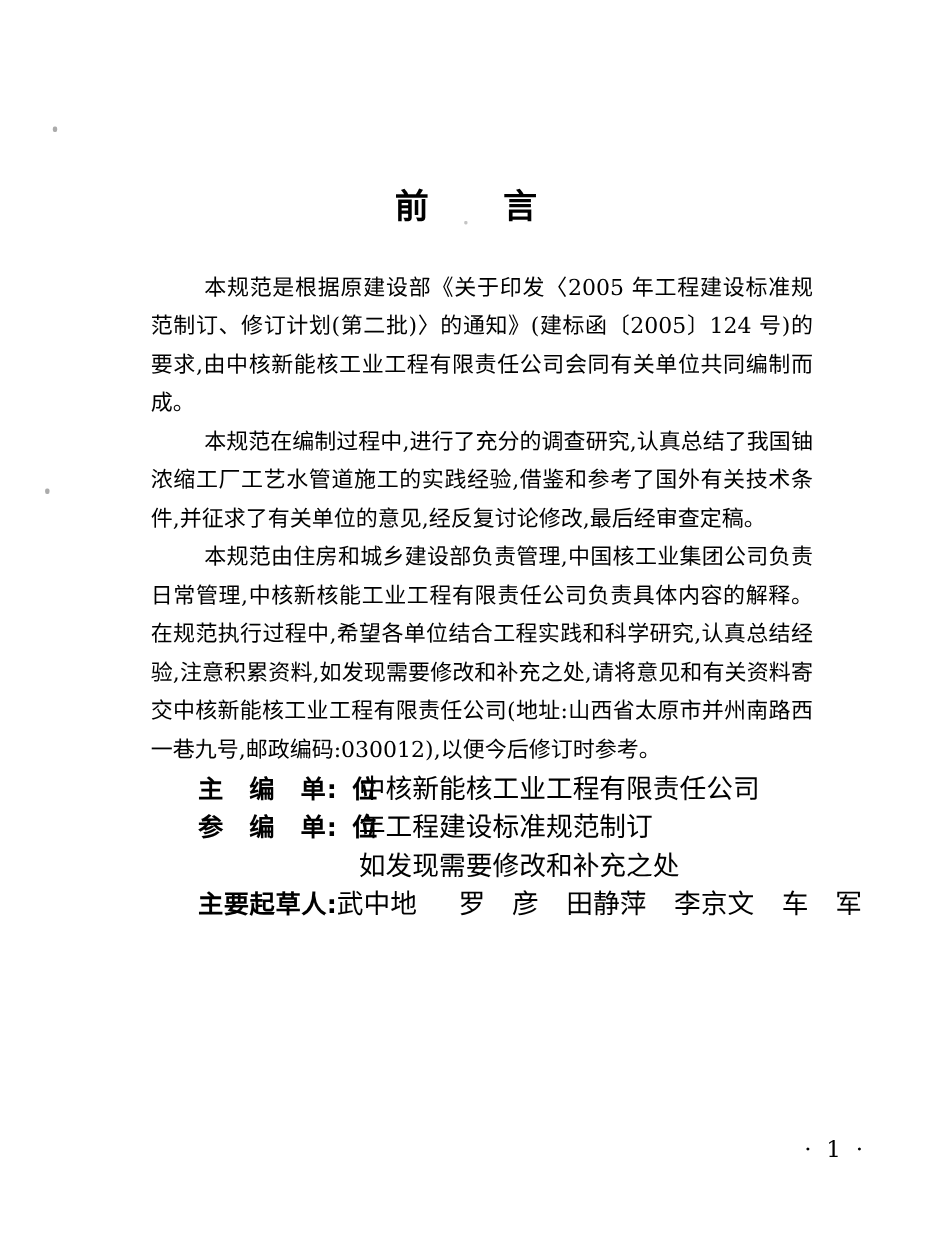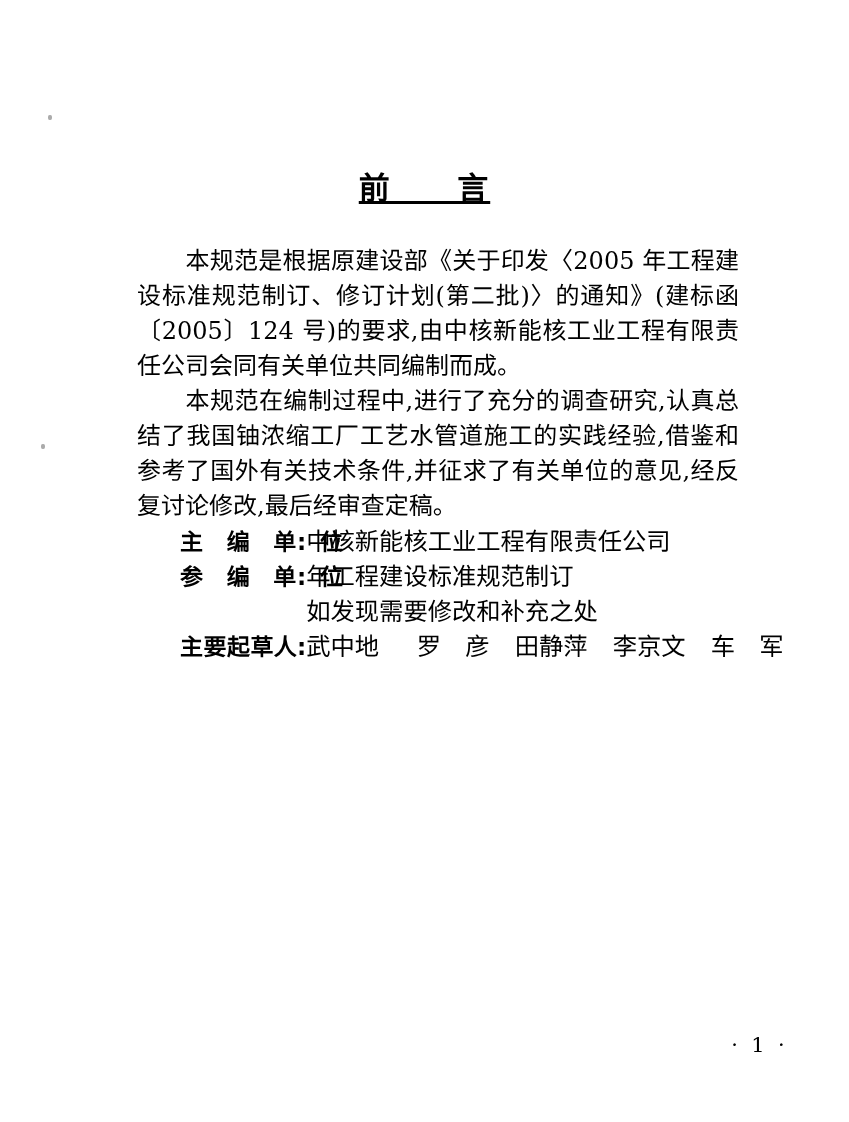--- a/index.html
+++ b/index.html
@@ -41,34 +41,33 @@
     left: 0;
     top: 152px;
     width: 849px;
     text-align: center;
     font-family: "DejaVu Sans", "Liberation Sans", sans-serif;
     font-weight: bold;
     font-size: 31px;
     letter-spacing: 0.06em;
     line-height: 1;
     white-space: pre;
-    text-decoration: underline;
   }
 
   
   .body-col {
     position: absolute;
     left: 137px;
     top: 244px;
     width: 602px;
   }
 
   p.para {
     margin: 0;
-    font-size: 24px;
+    font-size: 20px;
     line-height: 35px;
     text-align: justify;
     text-align-last: left;
     text-justify: inter-character;
     letter-spacing: 0;
     word-break: break-all;
     text-indent: 48.6px;
   }
 
   
@@ -95,20 +94,21 @@
   }
   .credit-row .lbl.wide  { letter-spacing: 0.34em; }
   .credit-row .lbl.tight { letter-spacing: 0.02em; }
   .credit-row .sep {
     font-family: "DejaVu Sans", "Liberation Sans", sans-serif;
     font-weight: bold;
     font-size: 23px;
   }
   .credit-row .val {
     white-space: pre;
+    margin-left: 20px;
   }
   .credit-row.cont .lbl { visibility: hidden; }
   .credit-row.cont .sep { visibility: hidden; }
 
   
   .names {
     display: flex;
   }
   .names .nm {
     display: inline-block;
@@ -138,20 +138,21 @@
   <span class="speckle s1"></span>
   <span class="speckle s2"></span>
   <span class="speckle s3"></span>
 
   <h1 class="doc-title">前　　言</h1>
 
   <div class="body-col">
 
     <p class="para">本规范是根据原建设部《关于印发〈2005 年工程建设标准规范制订、修订计划(第二批)〉的通知》(建标函〔2005〕124 号)的要求,由中核新能核工业工程有限责任公司会同有关单位共同编制而成。</p>
     <p class="para">本规范在编制过程中,进行了充分的调查研究,认真总结了我国铀浓缩工厂工艺水管道施工的实践经验,借鉴和参考了国外有关技术条件,并征求了有关单位的意见,经反复讨论修改,最后经审查定稿。</p>
+    <p class="para">本规范由住房和城乡建设部负责管理,中国核工业集团公司负责日常管理,中核新核能工业工程有限责任公司负责具体内容的解释。在规范执行过程中,希望各单位结合工程实践和科学研究,认真总结经验,注意积累资料,如发现需要修改和补充之处,请将意见和有关资料寄交中核新能核工业工程有限责任公司(地址:山西省太原市并州南路西一巷九号,邮政编码:030012),以便今后修订时参考。</p>
 
     <div class="credits">
 
       <div class="credit-row">
         <span class="lbl wide">主 编 单 位</span>
           <span class="sep">:</span>
           <span class="val">中核新能核工业工程有限责任公司</span>
       </div>
 
       <div class="credit-row">

